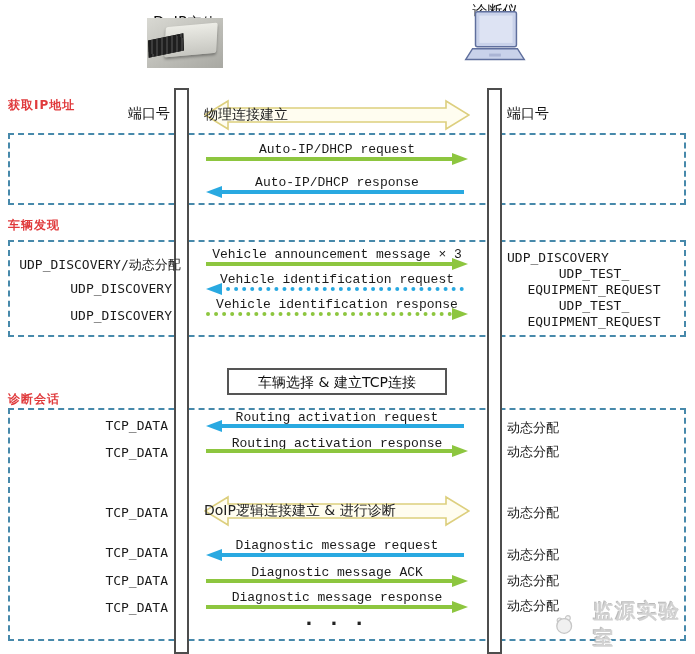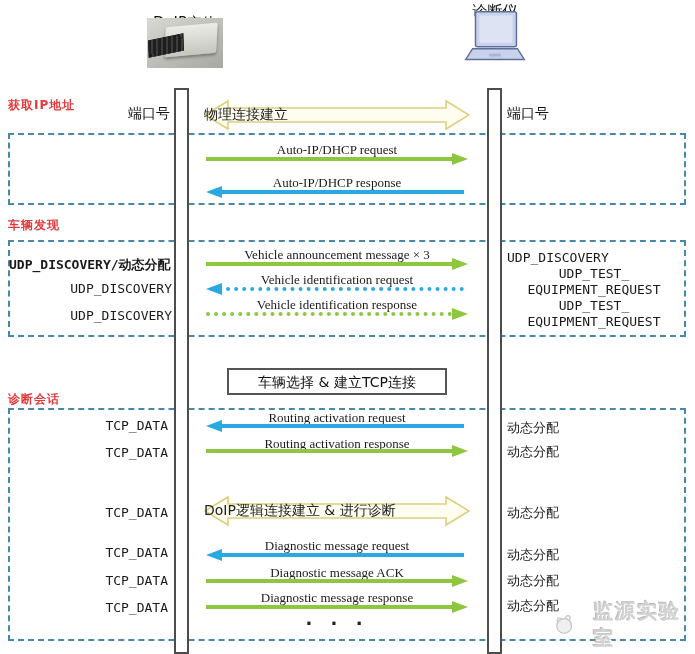--- a/index.html
+++ b/index.html
@@ -4,21 +4,21 @@
 <style>
   html,body{margin:0;padding:0;background:#ffffff;}
   #stage{position:relative;width:695px;height:654px;background:#ffffff;overflow:hidden;
          font-family:"DejaVu Sans",sans-serif;}
   .etitle{position:absolute;text-align:center;font-size:15px;color:#111;}
   .redtitle{position:absolute;font-size:12px;font-weight:bold;letter-spacing:1px;}
   .portlabel{position:absolute;font-size:14px;color:#111;}
   .secbox{position:absolute;border:2px dashed;box-sizing:border-box;z-index:1;}
   .lifeline{position:absolute;background:#ffffff;border:2px solid #4d4d4d;box-sizing:border-box;z-index:2;}
   .msg-label{position:absolute;left:206px;width:262px;text-align:center;z-index:3;
-             font-family:Liberation Serif, serif;font-size:13px;color:#1a1a1a;white-space:nowrap;}
+             font-family:Liberation Mono, monospace;font-size:13px;color:#1a1a1a;white-space:nowrap;}
   .msg-line{position:absolute;z-index:3;}
   .msg-head{position:absolute;width:0;height:0;border-top:6px solid transparent;border-bottom:6px solid transparent;z-index:3;}
   .sidelabel{position:absolute;font-family:"DejaVu Sans Mono","Liberation Mono",monospace;
              font-size:13px;color:#1a1a1a;z-index:3;white-space:nowrap;}
   .handshake{position:absolute;left:204px;width:266px;height:32px;z-index:3;}
   .handshake .hs-label{position:absolute;left:0;top:7px;width:100%;text-align:left;
              font-size:14px;color:#222;}
   #midbox{position:absolute;left:227px;top:368px;width:220px;height:27px;background:#fff;
           border:2px solid #555;box-sizing:border-box;text-align:center;line-height:24px;
           font-size:14px;color:#111;z-index:3;}
@@ -116,21 +116,21 @@
     <div class="msg-head" style="top: 575px; left: 452px; border-left: 16px solid rgb(141, 198, 63);"></div>
     <div class="msg-label" style="top: 590px;">Diagnostic message response</div>
     <div class="msg-line" style="top: 605px; left: 206px; width: 246px; height: 4px; background: rgb(141, 198, 63);"></div>
     <div class="msg-head" style="top: 601px; left: 452px; border-left: 16px solid rgb(141, 198, 63);"></div>
     <div class="handshake" style="top: 99px;"><svg width="266" height="32" viewBox="0 0 266 32">
         <polygon points="1,16 24,2 24,9 242,9 242,2 265,16 242,30 242,23 24,23 24,30" fill="#fffdf0" stroke="#ddcf7e" stroke-width="1.6"></polygon>
       </svg><div class="hs-label">物理连接建立</div></div>
     <div class="handshake" style="top: 495px;"><svg width="266" height="32" viewBox="0 0 266 32">
         <polygon points="1,16 24,2 24,9 242,9 242,2 265,16 242,30 242,23 24,23 24,30" fill="#fffdf0" stroke="#ddcf7e" stroke-width="1.6"></polygon>
       </svg><div class="hs-label">DoIP逻辑连接建立 &amp; 进行诊断</div></div>
-    <div class="sidelabel" style="left: 9px; top: 256px; width: 164px; text-align: left; font-weight: bold;">UDP_DISCOVERY/动态分配</div>
+    <div class="sidelabel" style="left: 18px; top: 256px; width: 164px; text-align: center;">UDP_DISCOVERY/动态分配</div>
     <div class="sidelabel" style="left: 8px; top: 281px; width: 164px; text-align: right;">UDP_DISCOVERY</div>
     <div class="sidelabel" style="left: 8px; top: 308px; width: 164px; text-align: right;">UDP_DISCOVERY</div>
     <div class="sidelabel" style="left: 502px; top: 250px; width: 184px; text-align: left; padding-left: 5px;">UDP_DISCOVERY</div>
     <div class="sidelabel" style="left: 502px; top: 266px; width: 184px; text-align: center; padding-left: 0px;">UDP_TEST_</div>
     <div class="sidelabel" style="left: 502px; top: 282px; width: 184px; text-align: center; padding-left: 0px;">EQUIPMENT_REQUEST</div>
     <div class="sidelabel" style="left: 502px; top: 298px; width: 184px; text-align: center; padding-left: 0px;">UDP_TEST_</div>
     <div class="sidelabel" style="left: 502px; top: 314px; width: 184px; text-align: center; padding-left: 0px;">EQUIPMENT_REQUEST</div>
     <div class="sidelabel" style="left: 8px; top: 418px; width: 160px; text-align: right;">TCP_DATA</div>
     <div class="sidelabel" style="left: 8px; top: 445px; width: 160px; text-align: right;">TCP_DATA</div>
     <div class="sidelabel" style="left: 8px; top: 505px; width: 160px; text-align: right;">TCP_DATA</div>

